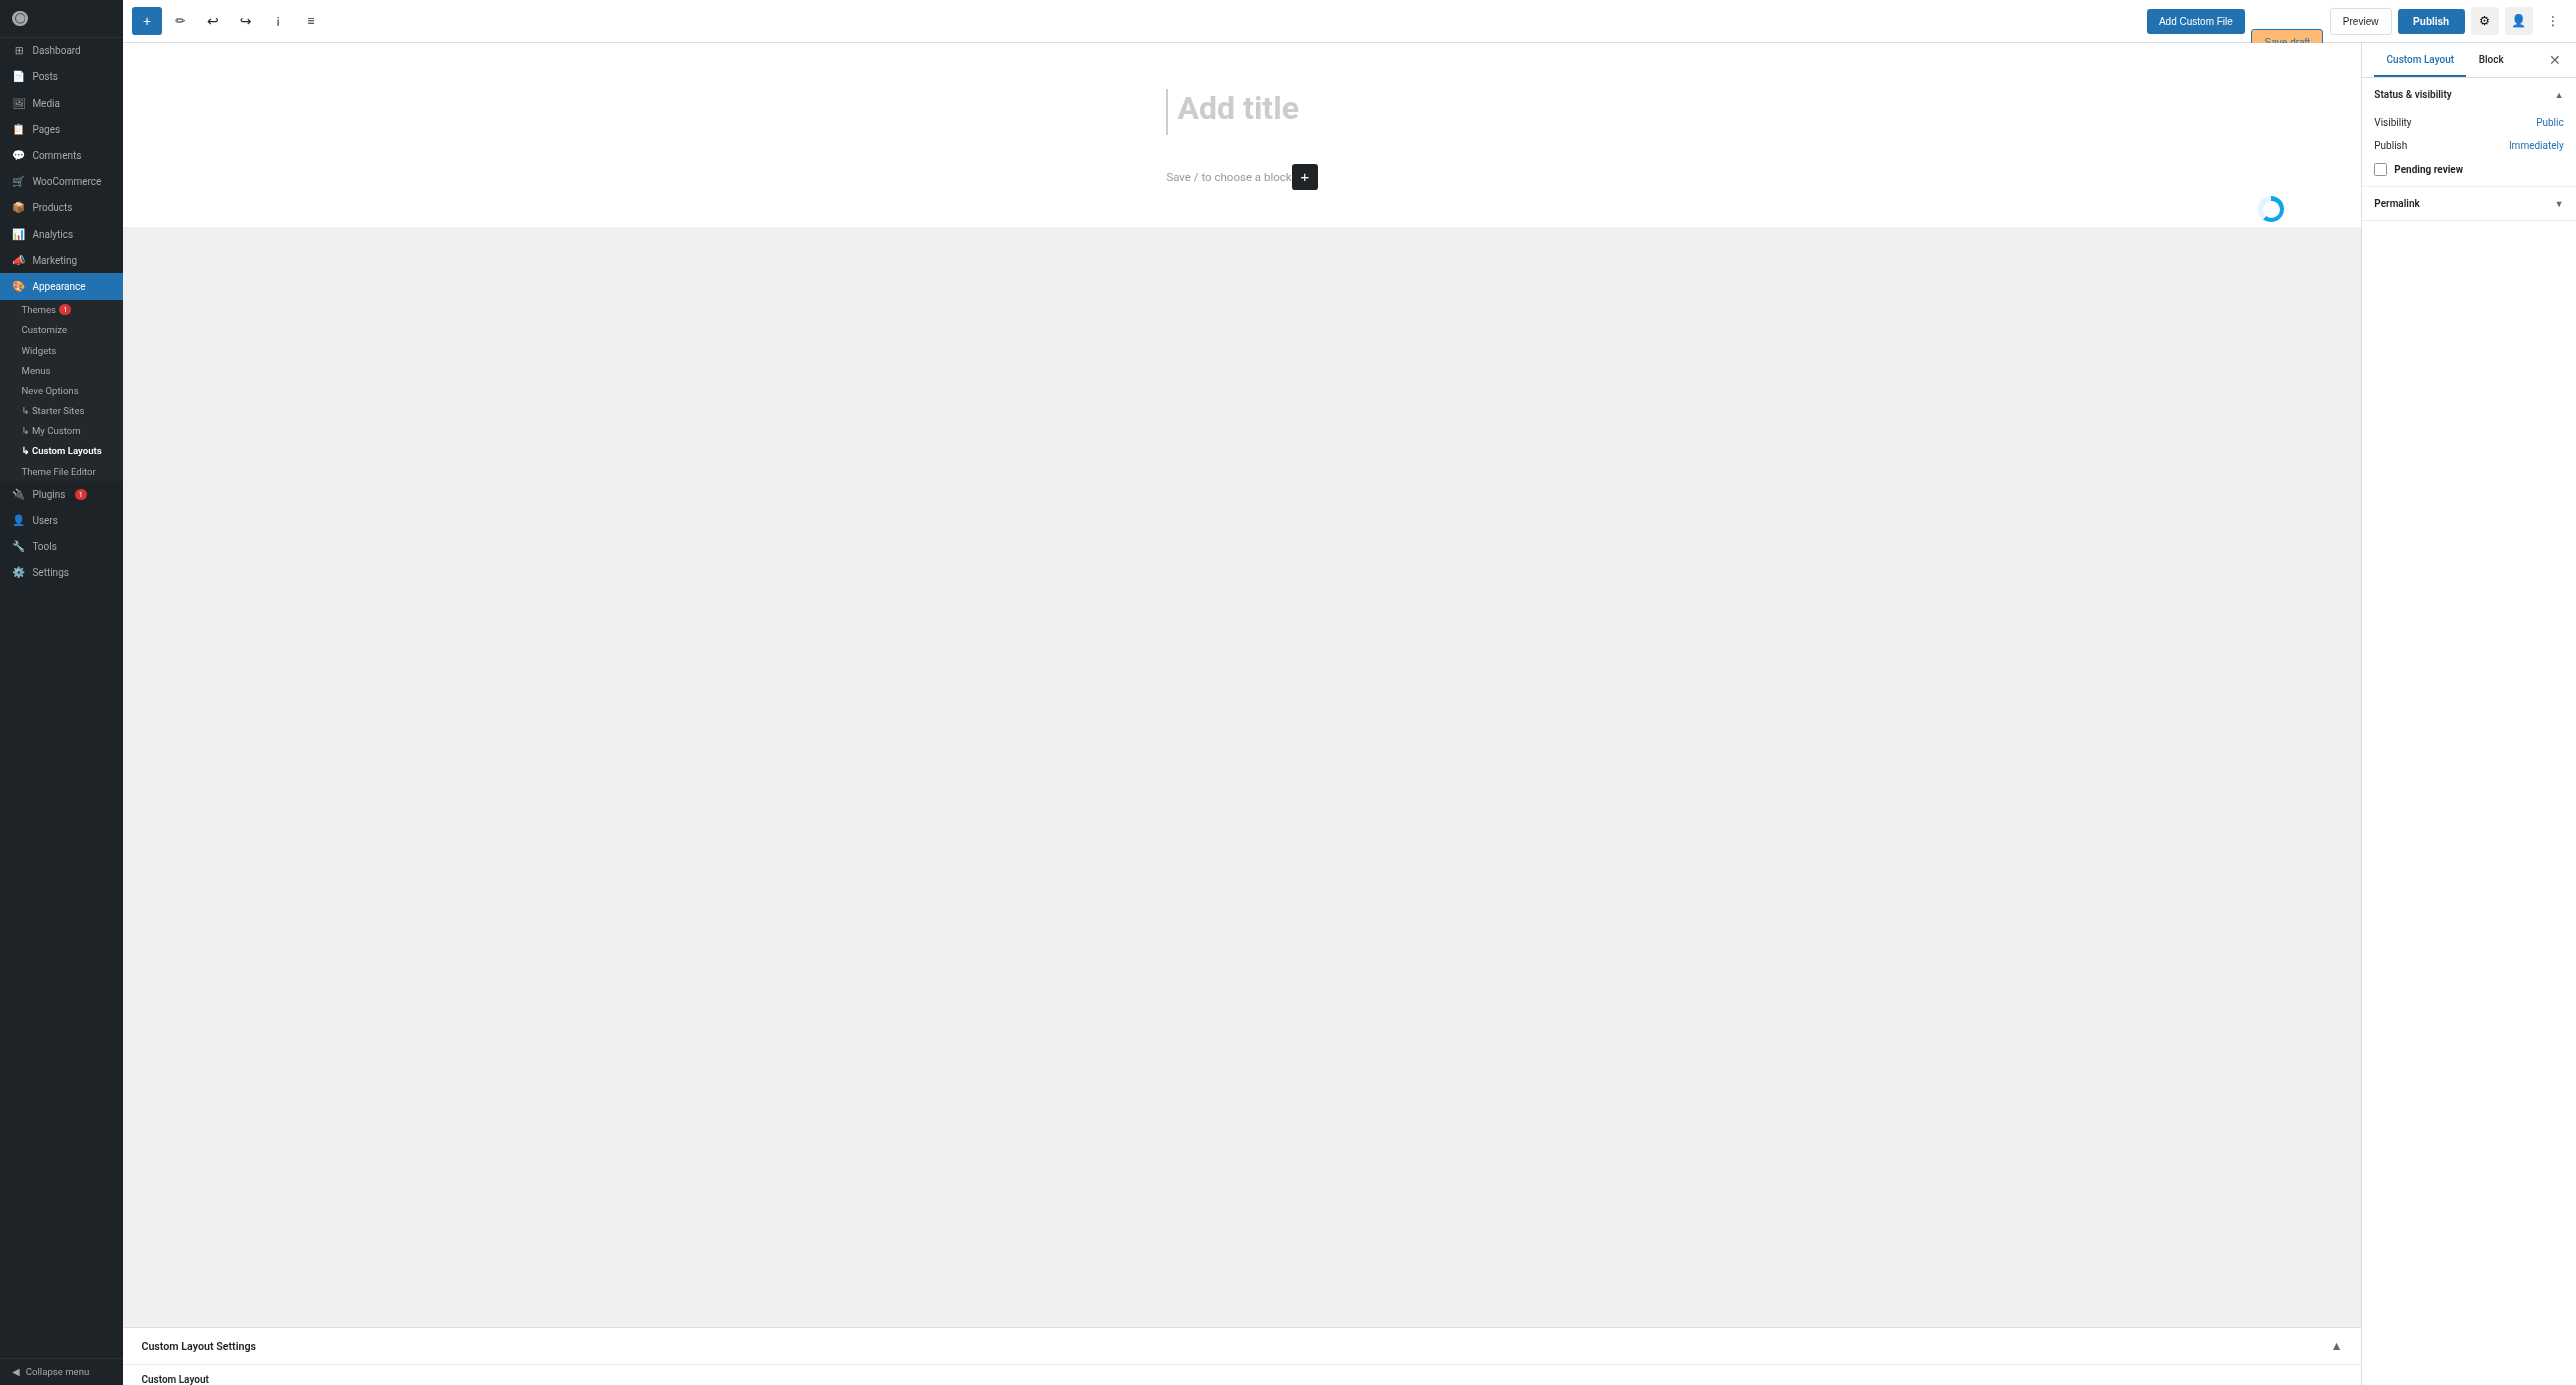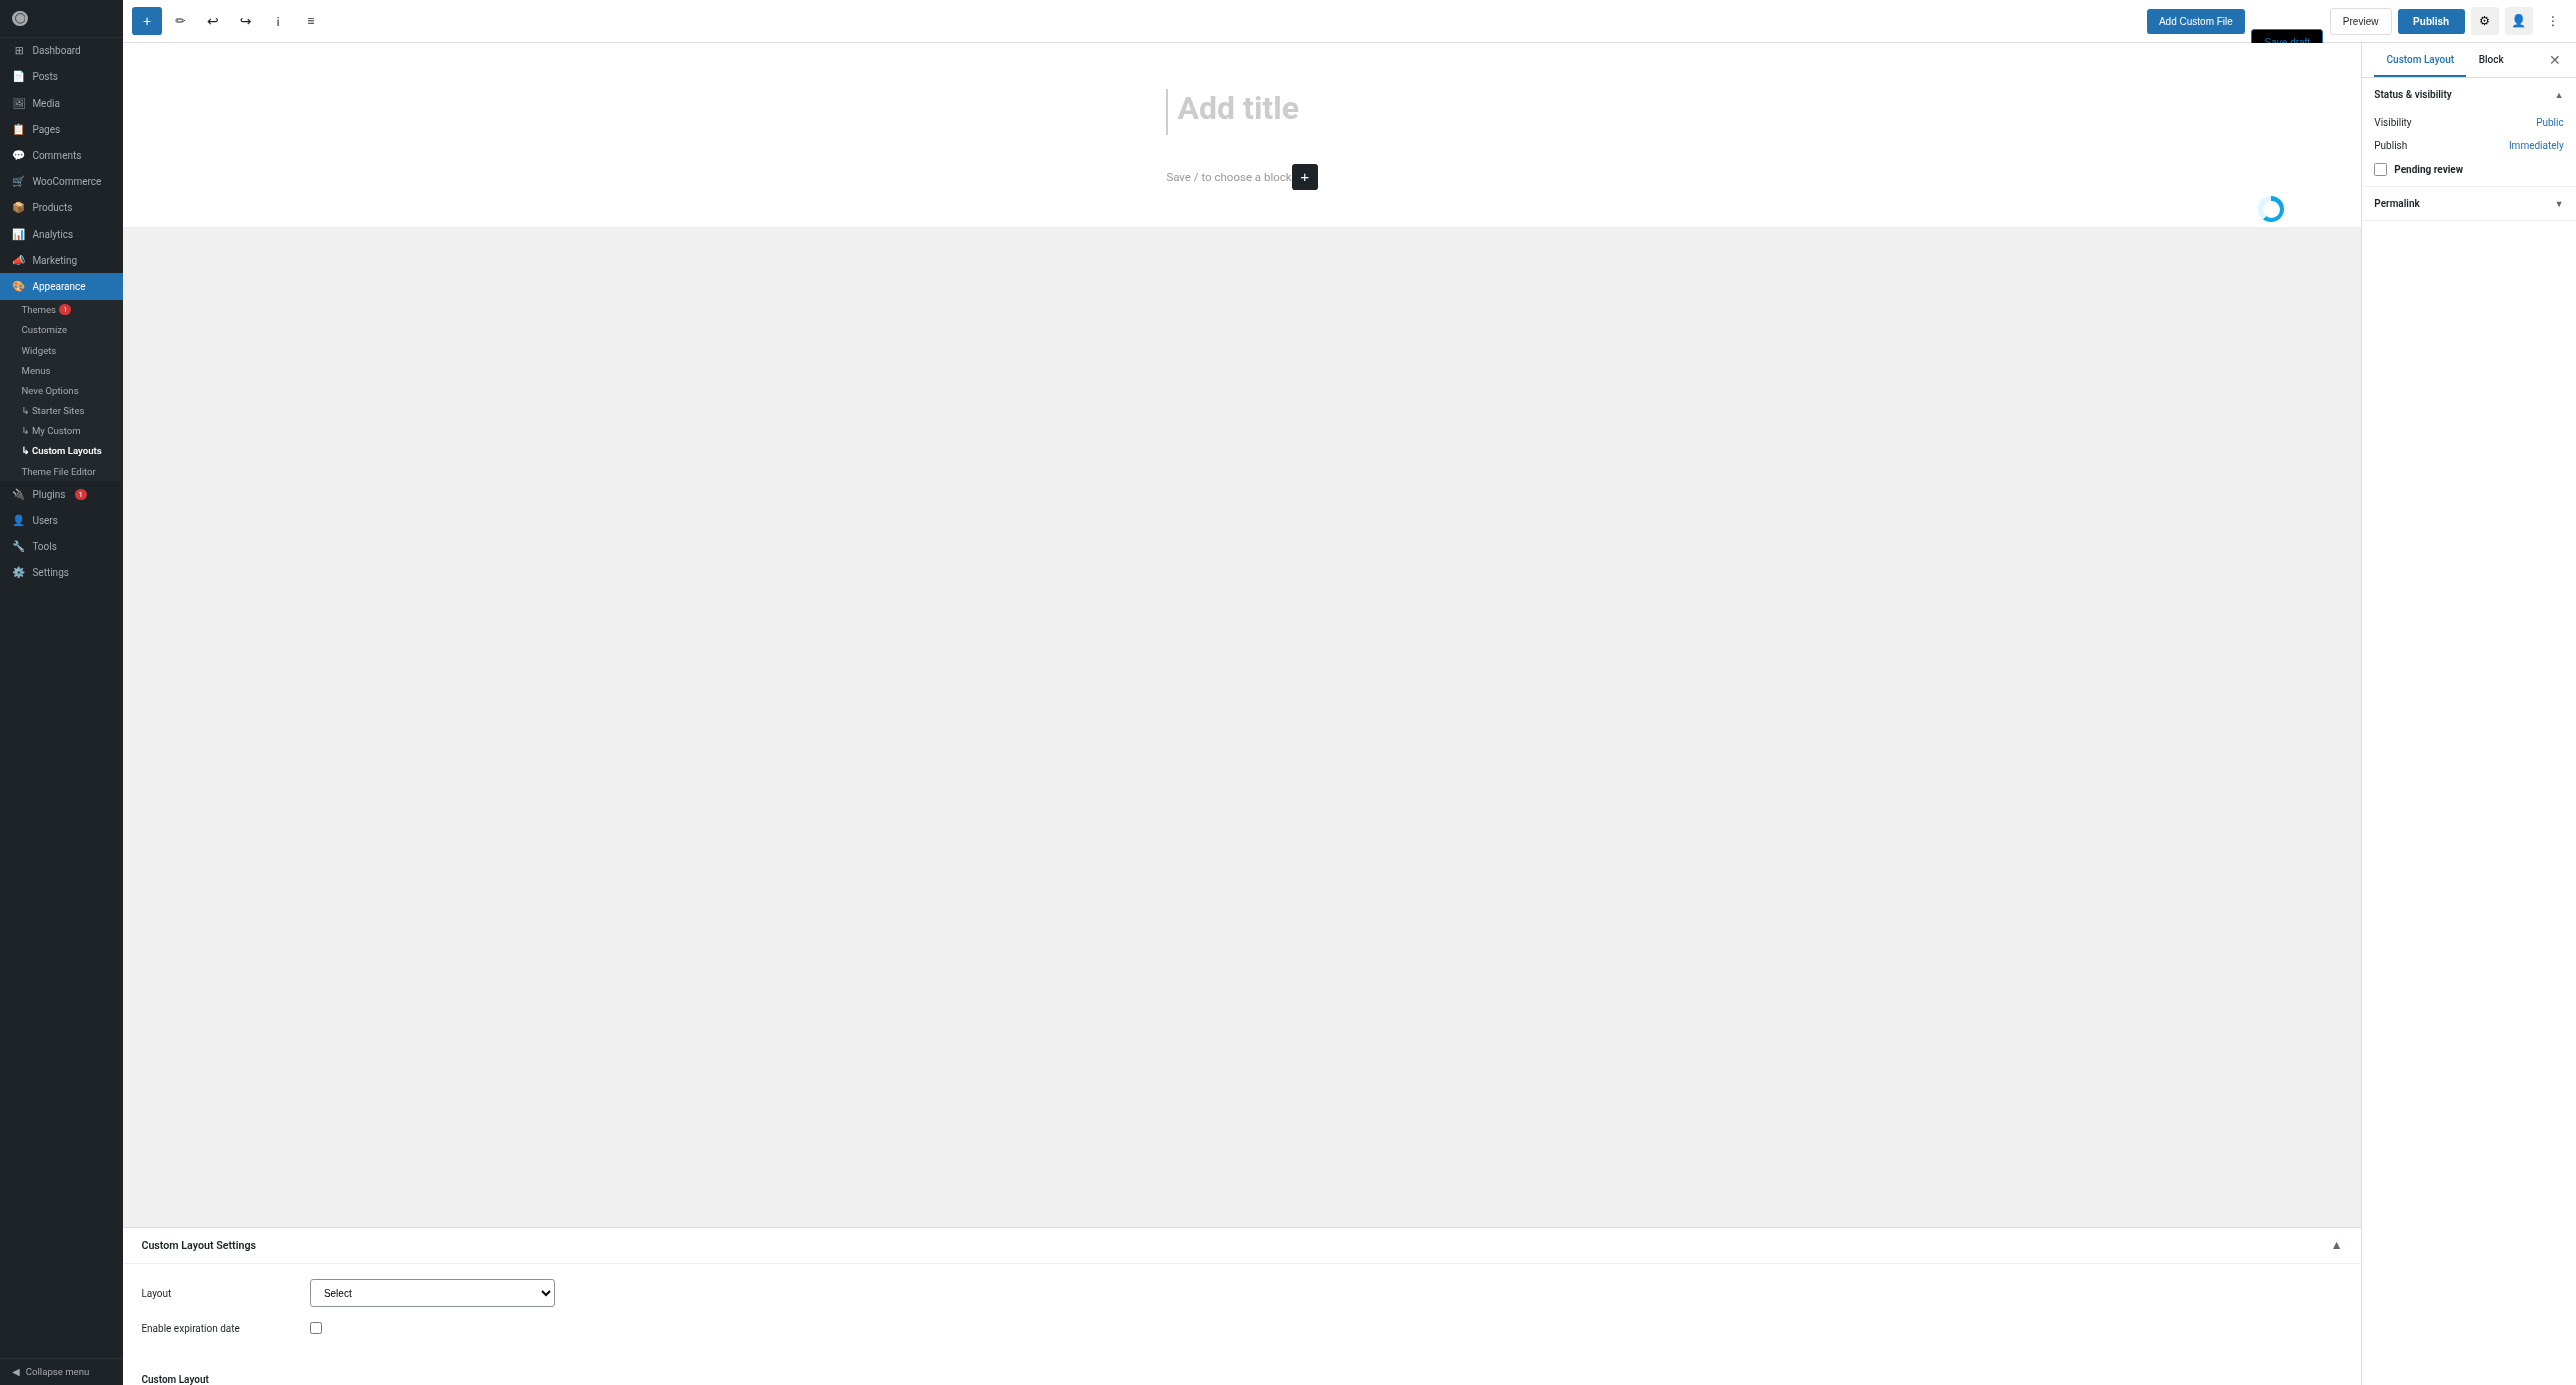--- a/index.html
+++ b/index.html
@@ -107,21 +107,21 @@
       background: #2271b1;
       color: #fff;
       border: none;
       border-radius: 3.1px;
       padding: 7px 12.3px;
       cursor: pointer;
       font-size: 10px;
       font-weight: 500;
     }
     .btn-save-draft {
-      background: #000000;
+      background: #fdba74;
       color: #2271b1;
       border: 0.8px solid #2271b1;
       border-radius: 3.1px;
       padding: 7px 12.3px;
       cursor: pointer;
       font-size: 10px;
       margin-top: 42px;
     }
     .btn-preview {
       background: #fff;
@@ -538,32 +538,20 @@
             <div class="spinner-inner"></div>
           </div>
         </div>
       </div>
 
       <div id="settings-panel">
         <div class="settings-header">
           <span class="settings-header-title">Custom Layout Settings</span>
           <span style="font-size:12.3px; color:#646970;">▲</span>
         </div>
-        <div class="settings-body">
-          <div class="settings-row">
-            <label class="settings-label">Layout</label>
-            <select class="settings-select">
-              <option value="">Select</option>
-            </select>
-          </div>
-          <div class="settings-row">
-            <label class="settings-label">Enable expiration date</label>
-            <input type="checkbox" class="settings-checkbox" style="">
-          </div>
-        </div>
         <div class="settings-section-title">Custom Layout</div>
       </div>
     </div>
 
     <div id="right-panel">
       <div class="right-panel-header">
         <div class="right-panel-tabs">
           <div class="right-panel-tab active">Custom Layout</div>
           <div class="right-panel-tab">Block</div>
         </div>

